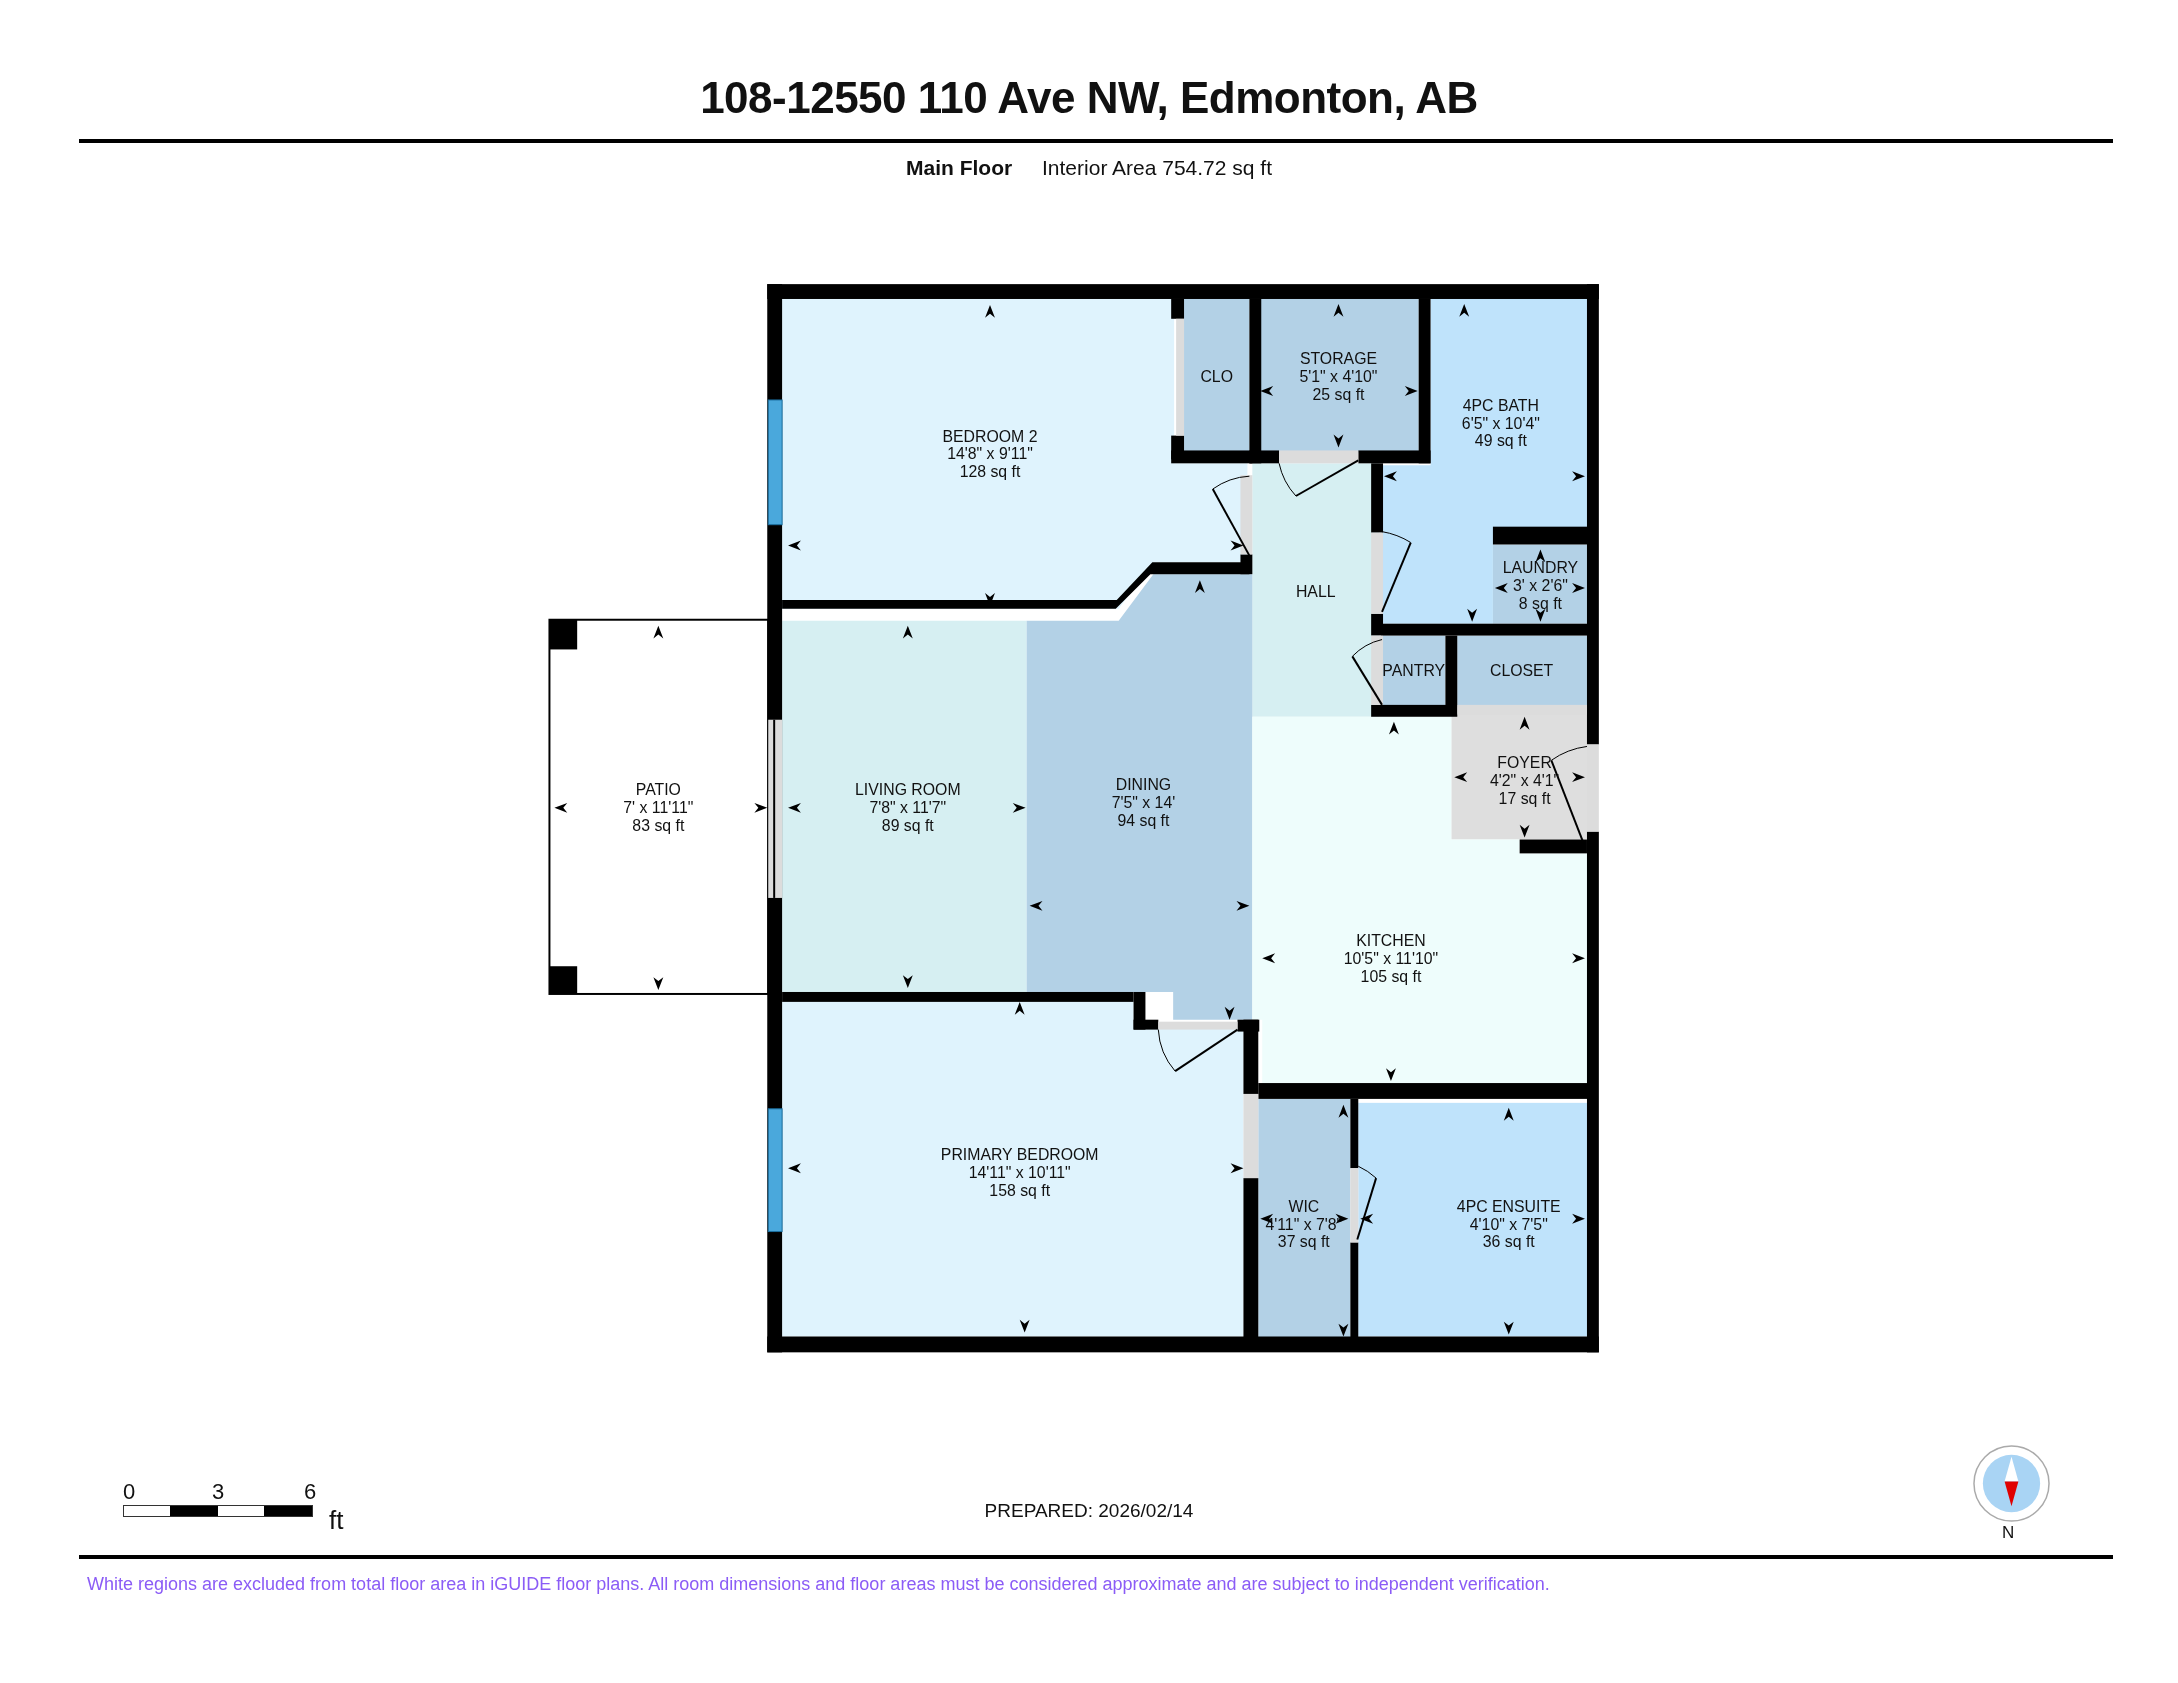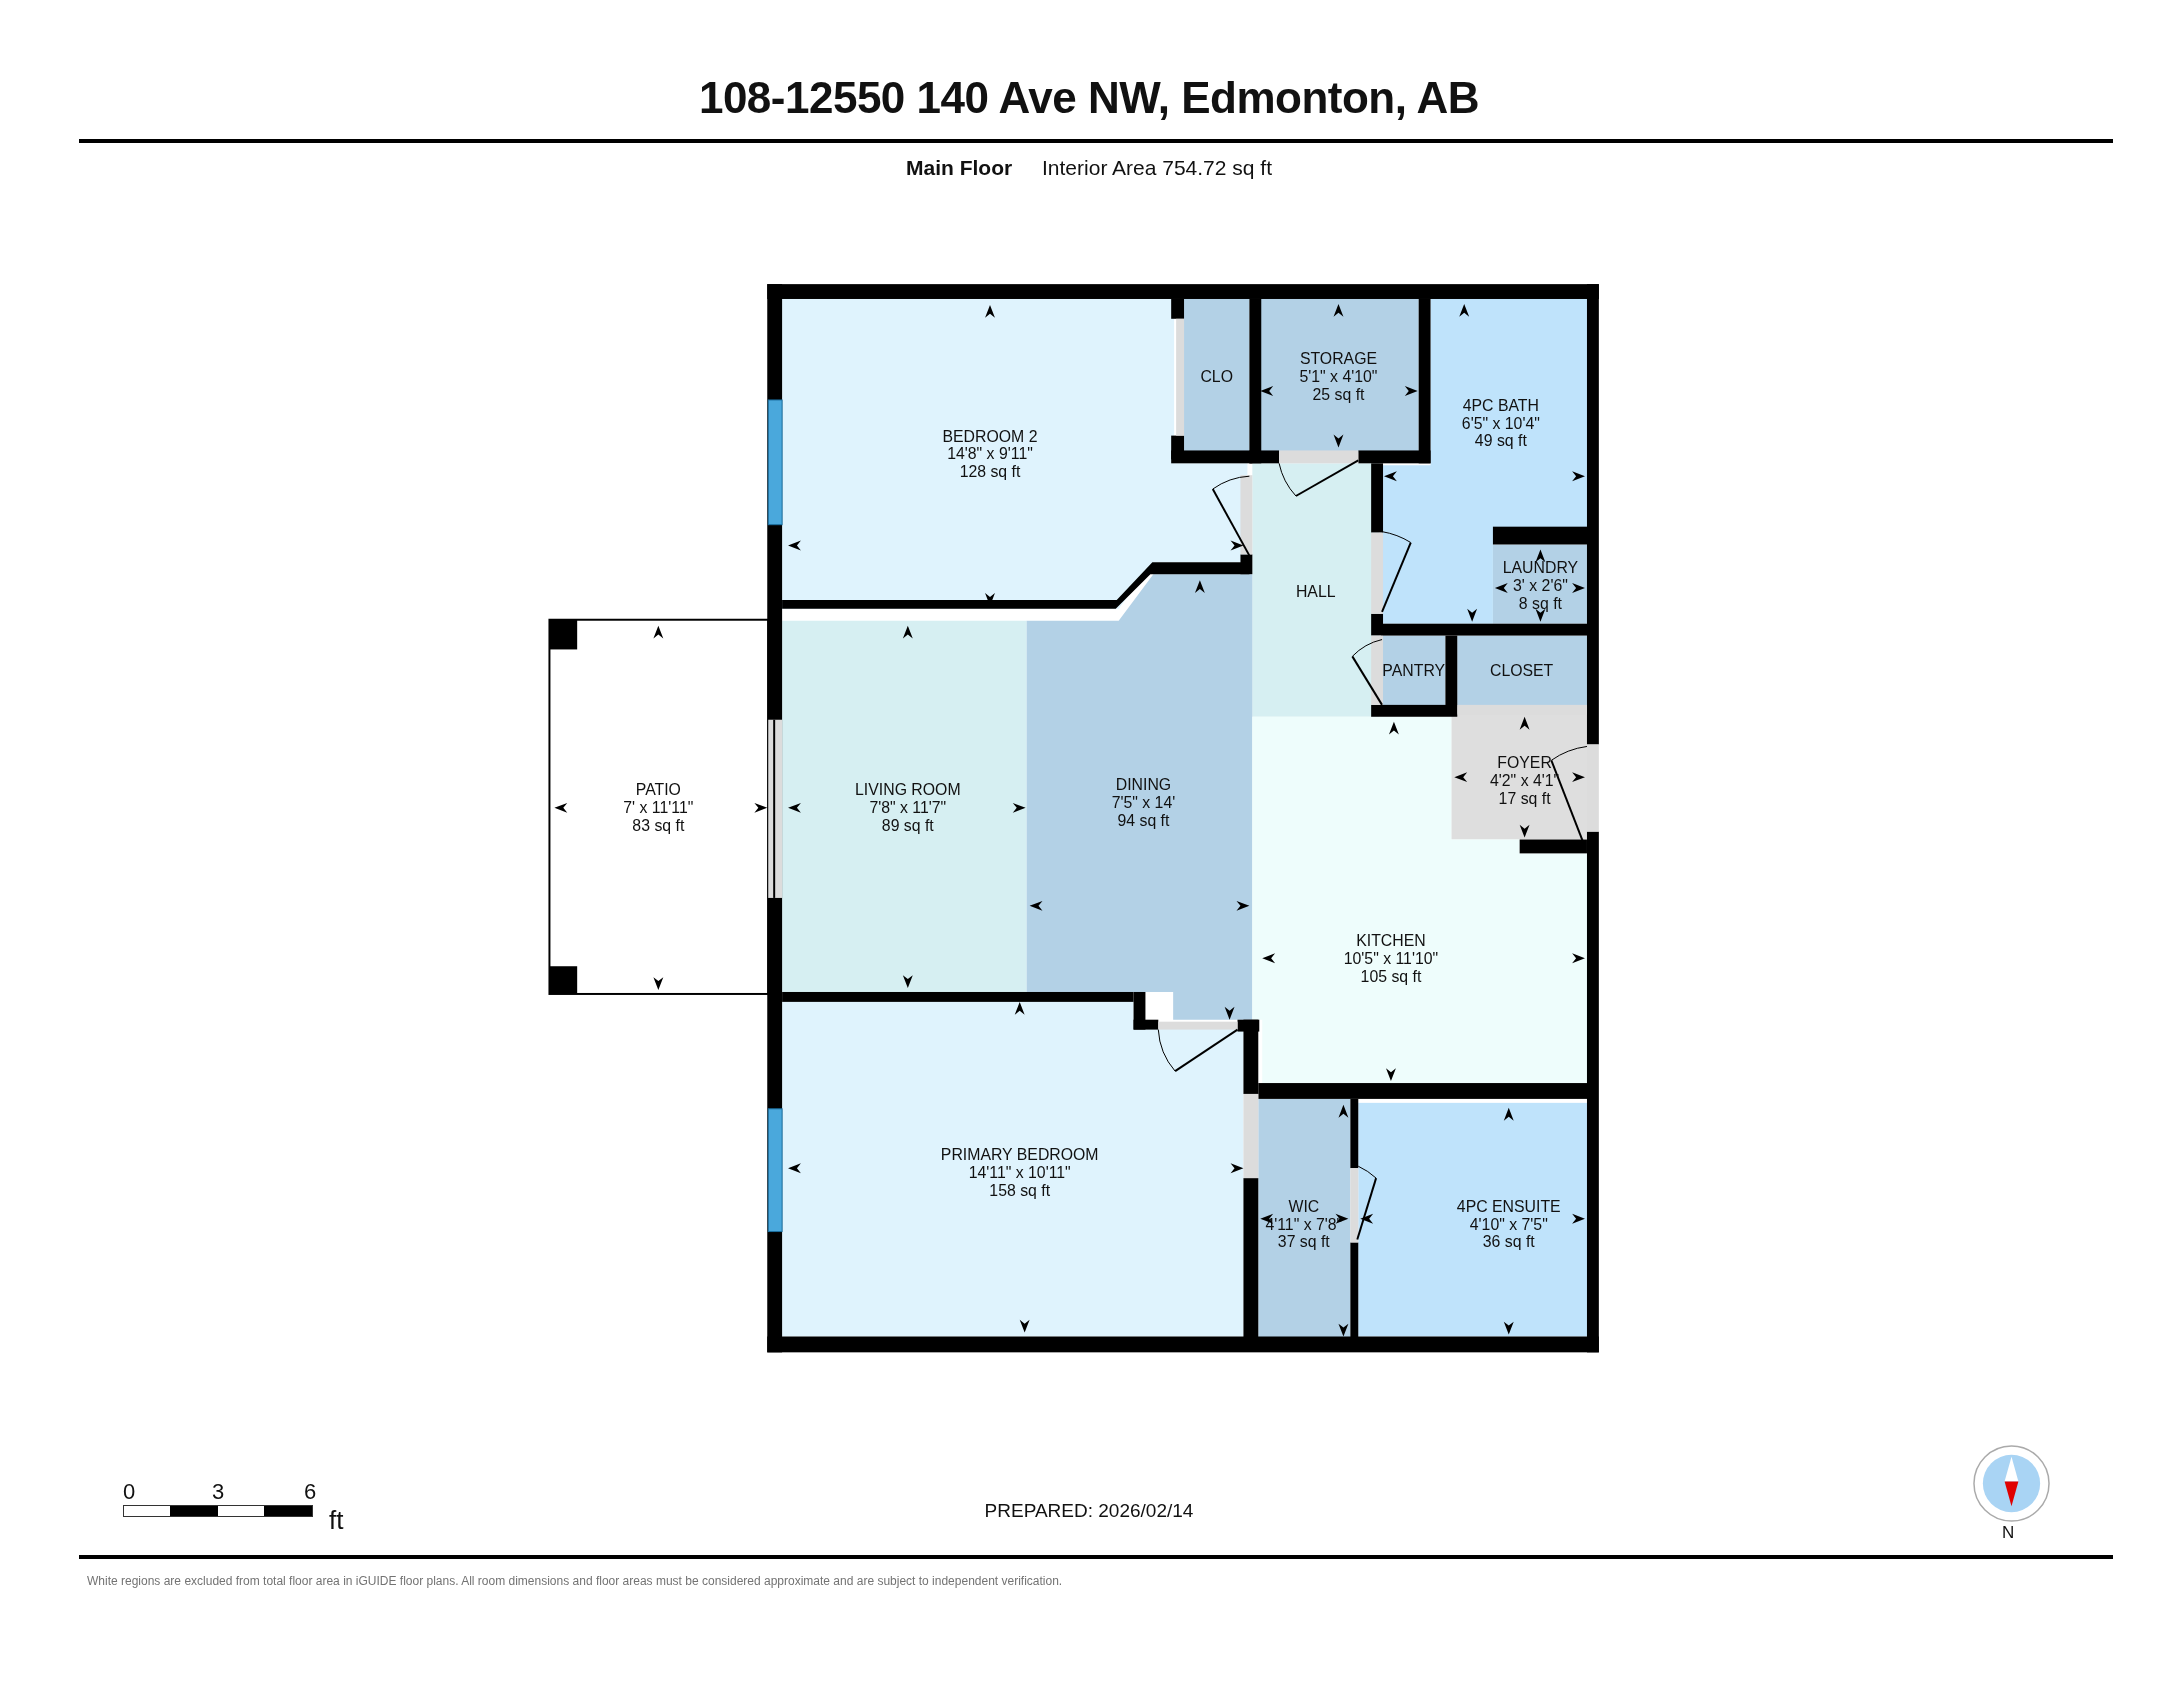--- a/index.html
+++ b/index.html
@@ -14,26 +14,26 @@
   .room-label { font-family: "Liberation Sans", sans-serif; font-size: 16px; fill: #111; text-anchor: middle; }
   .scale { position: absolute; left: 123px; top: 1479px; }
   .scale-nums { position: relative; width: 218px; height: 24px; font-size: 22px; }
   .scale-nums span { position: absolute; top: 0; }
   .scale-bar { display: flex; height: 10px; border: 1px solid #333; width: 188px; margin-top: 2px; }
   .scale-bar div { height: 10px; }
   .scale-unit { position: absolute; left: 206px; top: 26px; font-size: 26px; }
   .prepared { position: absolute; top: 1500px; left: 0; width: 2178px; text-align: center; font-size: 19px; }
   .compass { position: absolute; left: 1972px; top: 1444px; width: 79px; height: 99px; }
   .compass-n { position: absolute; left: 30px; top: 79px; font-size: 17px; }
-  .disclaimer { position: absolute; top: 1574px; left: 87px; font-size: 12px; color: #737373; }
+  .disclaimer { position: absolute; top: 1574px; left: 87px; font-size: 18px; color: #8b5cf6; }
 </style>
 </head>
 <body>
 
-<div class="title">108-12550 140 Ave NW, Edmonton, AB</div>
+<div class="title">108-12550 110 Ave NW, Edmonton, AB</div>
 <div class="rule top"></div>
 <div class="subhead">
   <span class="floor">Main Floor</span>
   <span>Interior Area 754.72 sq ft</span>
 </div>
 
 <svg class="plan" width="2178" height="1683" viewBox="0 0 2200 1700" xmlns="http://www.w3.org/2000/svg">
   <defs>
     <marker id="arr" viewBox="0 0 10 10" refX="5" refY="5" markerWidth="10" markerHeight="10" orient="auto"></marker>
   </defs>

